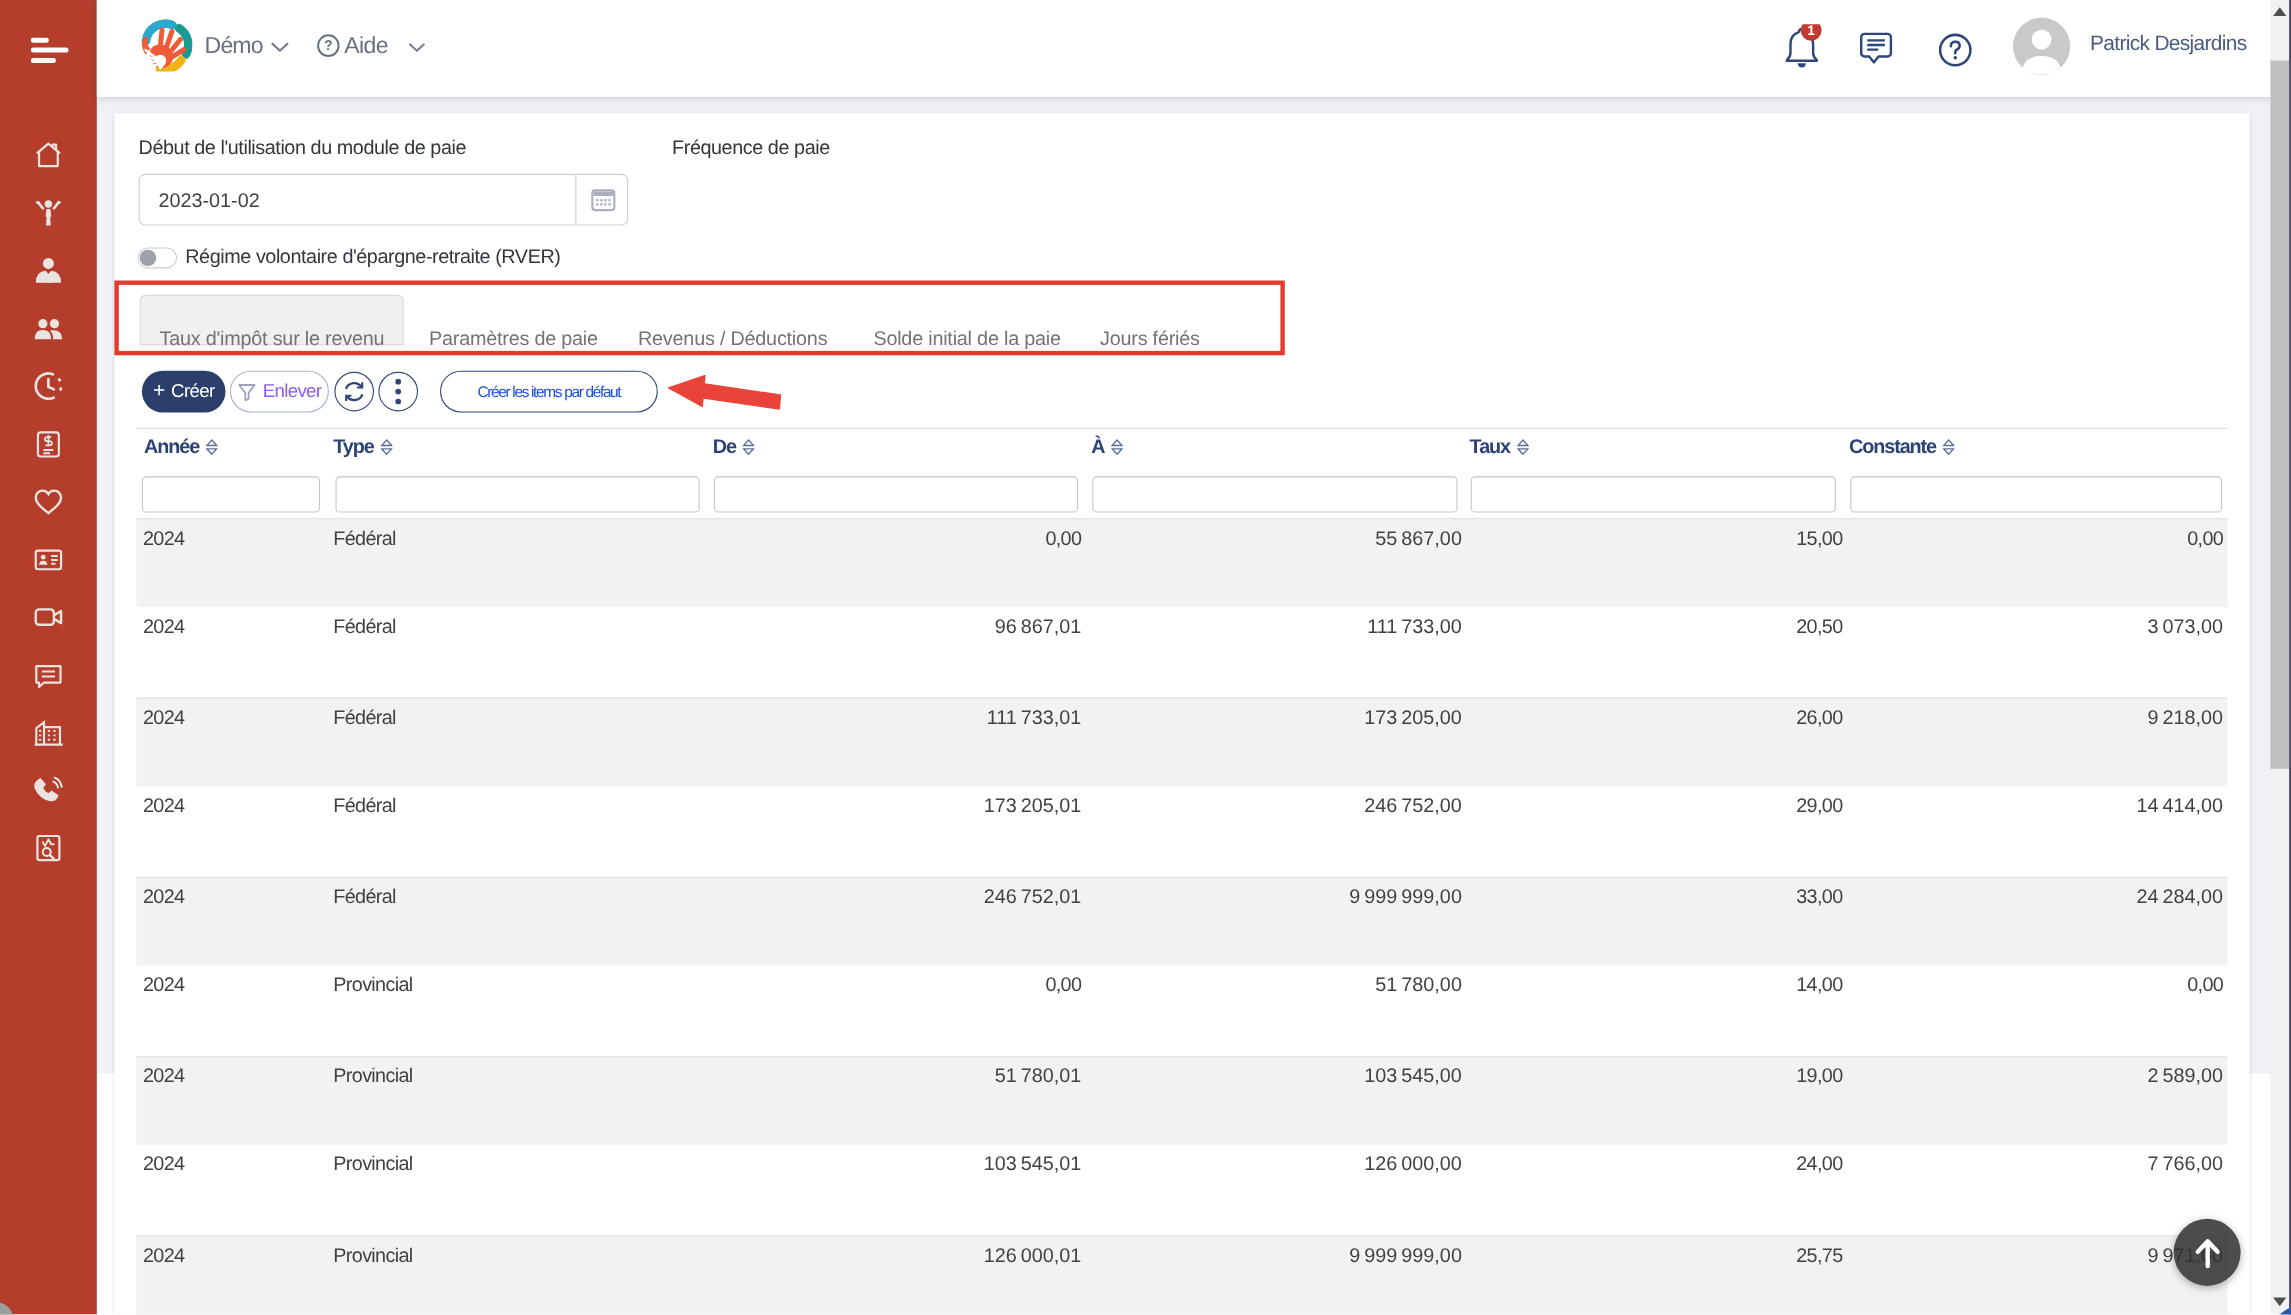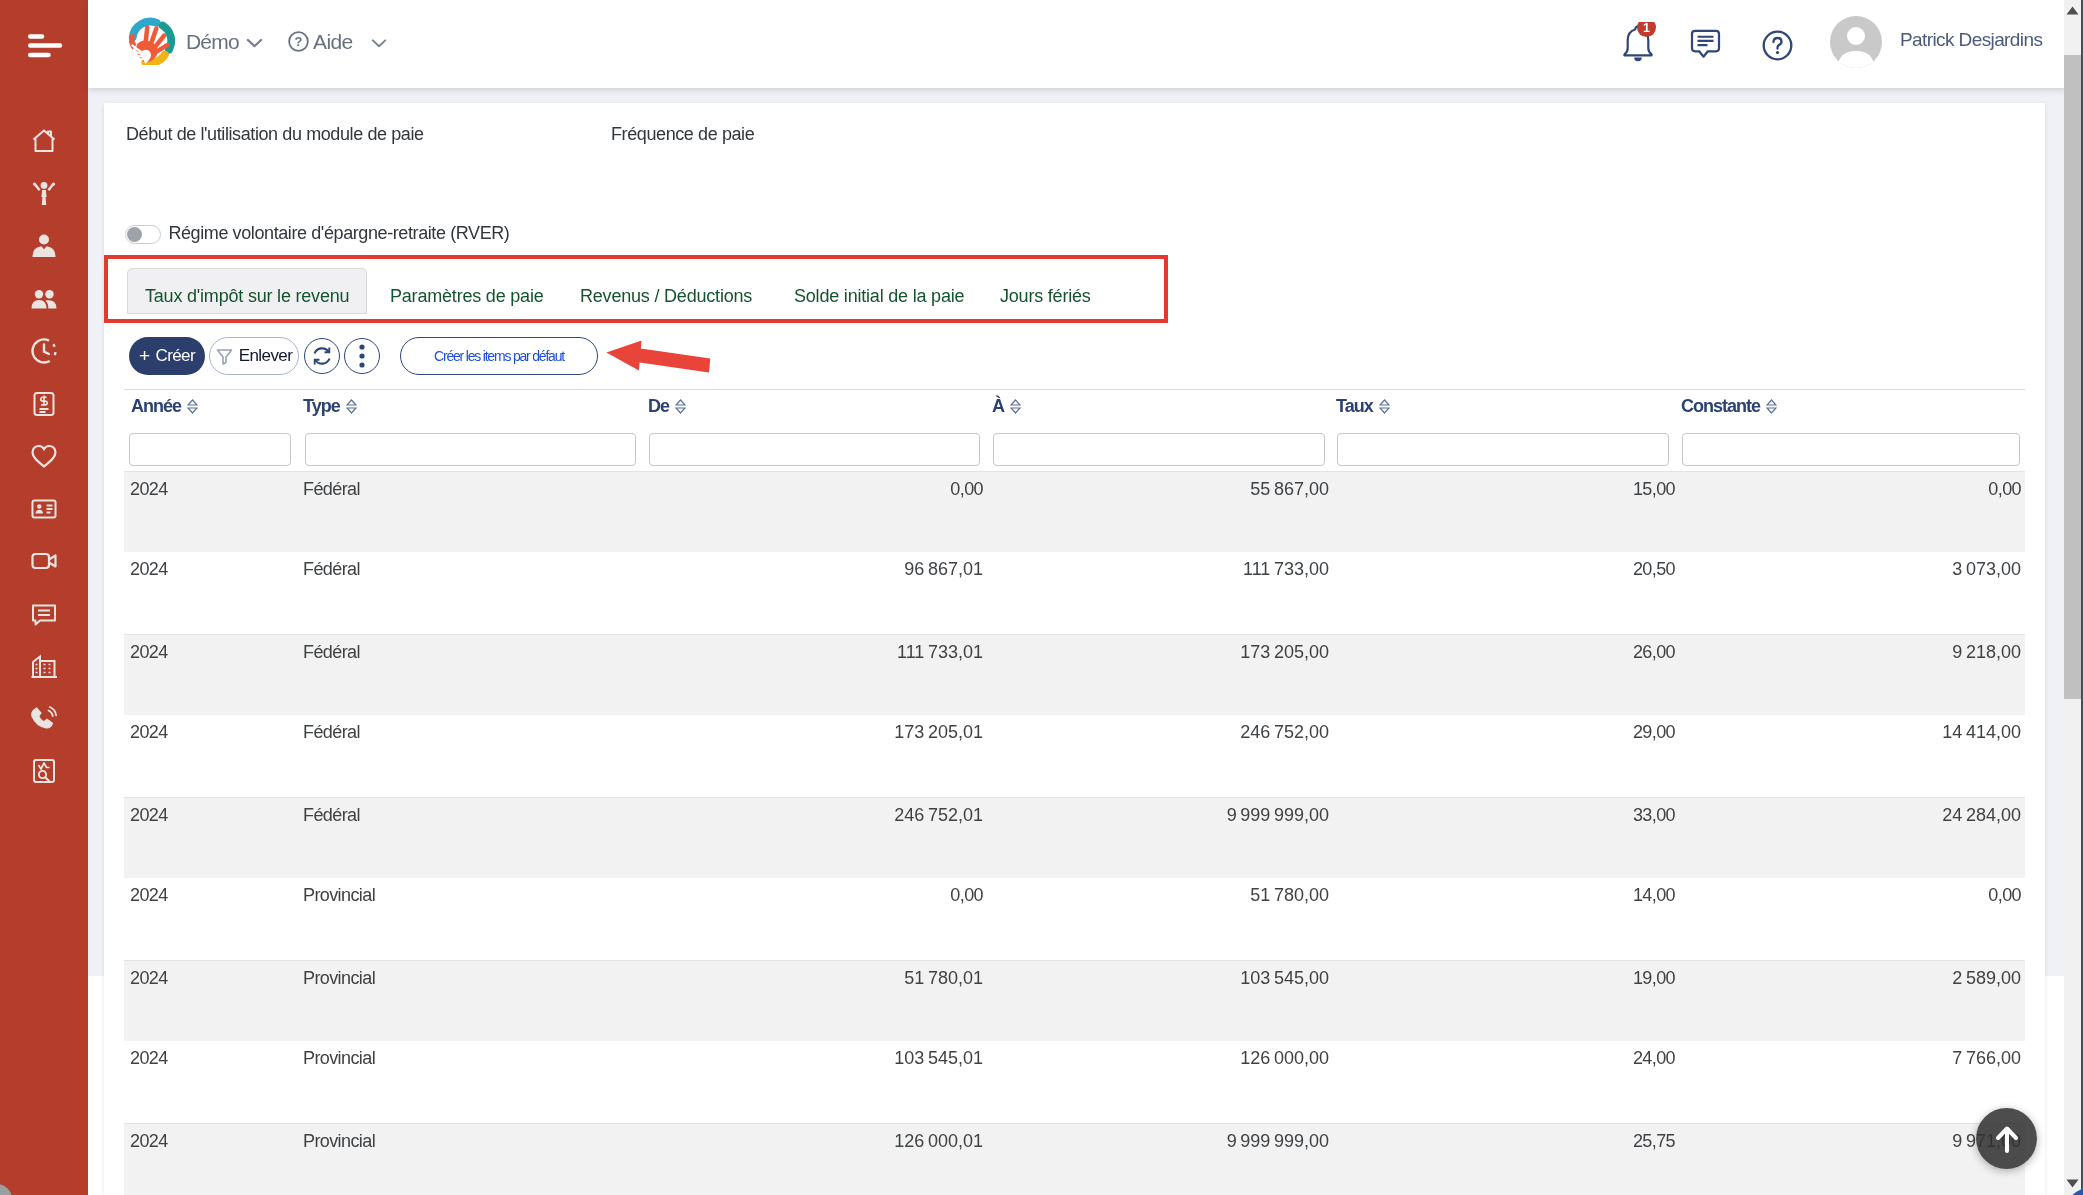--- a/index.html
+++ b/index.html
@@ -17,21 +17,21 @@
 #username{left:1812px;top:28.5px;font-size:19px;letter-spacing:-0.6px;color:#4b5b7e;white-space:nowrap}
 
 #content{left:88px;top:88px;width:1978px;height:888px;background:#eff1f6}
 #panel{position:absolute;left:16px;top:15px;width:1941px;height:1092px;background:#fff;box-shadow:0 1px 4px rgba(0,0,0,.10)}
 .lbl{font-size:18px;letter-spacing:-0.4px;color:#32373c;white-space:nowrap}
 .inputbox{border:1px solid #cdcdcd;border-radius:6px;background:#fff}
 .addon{border-left:1px solid #cdcdcd;display:flex;align-items:center;justify-content:center}
 
 #annotbox{left:0;top:152px;width:1064px;height:68px;border:4px solid #e6392e}
 #activetab{left:23px;top:165px;width:240px;height:46px;background:#f0f0f3;border:1px solid #d9d9dd;border-radius:5px 5px 0 0}
-.tabtxt{font-size:18px;letter-spacing:-0.2px;color:#14532d;top:183px}
+.tabtxt{font-size:18px;letter-spacing:-0.2px;color:#737373;top:195px}
 
 .pill{position:absolute;top:234px;height:38px;border-radius:19px;font-size:17px;letter-spacing:-0.6px;display:flex;align-items:center;justify-content:center;white-space:nowrap}
 .circbtn{position:absolute;top:235px;width:36px;height:36px;border-radius:50%;border:1.5px solid #2e4678;display:flex;align-items:center;justify-content:center}
 
 .hcell{position:absolute;top:292.5px;font-size:18px;letter-spacing:-1px;font-weight:bold;color:#2c4274;white-space:nowrap}
 .sorti{margin-left:6px;vertical-align:-2px}
 .tabtxt{white-space:nowrap}
 .fin{position:absolute;top:330px;height:33px;border:1px solid #c6c6c6;border-radius:4px;background:#fff}
 .row{position:absolute;left:20px;width:1901px;height:81px}
 .row.sh{background:#f2f2f2;border-top:1px solid #e3e3e3}
@@ -41,34 +41,55 @@
 #sbtrack{left:2064px;top:0;width:17px;height:1195px;background:#f1f1f1}
 #sbthumb{left:2064px;top:55px;width:17px;height:644px;background:#c0c0c0}
 #winborder{left:2081px;top:0;width:2px;height:1195px;background:#4c4a5e}
 #fab{left:1976px;top:1108px;width:61px;height:61px;border-radius:50%;background:rgba(48,48,48,0.86);box-shadow:0 2px 8px rgba(0,0,0,.3);display:flex;align-items:center;justify-content:center}
 </style>
 </head>
 <body>
 <div class="abs" id="content">
     <div id="panel">
 <div class="abs lbl" style="left:22px;top:21px">Début de l'utilisation du module de paie</div>
+<div class="abs inputbox" style="left:22px;top:55px;width:445px;height:47px">
+  <div class="abs" style="left:17px;top:13px;font-size:18px;color:#3f4245">2023-01-02</div>
+  <div class="abs addon" style="left:396px;top:0;width:49px;height:45px">
+    <svg width="25" height="25" viewBox="0 0 25 25">
+            <g fill="#a9afba">
+              <rect x="2.5" y="4" width="20" height="18" rx="2.5" fill="none" stroke="#a9afba" stroke-width="1.9"></rect>
+              <rect x="3.5" y="5" width="18" height="4.2"></rect>
+              <g>
+                <rect x="6" y="12" width="2.1" height="2.1"></rect>
+                <rect x="9.7" y="12" width="2.1" height="2.1"></rect>
+                <rect x="13.4" y="12" width="2.1" height="2.1"></rect>
+                <rect x="17.1" y="12" width="2.1" height="2.1"></rect>
+                <rect x="6" y="15.7" width="2.1" height="2.1"></rect>
+                <rect x="9.7" y="15.7" width="2.1" height="2.1"></rect>
+                <rect x="13.4" y="15.7" width="2.1" height="2.1"></rect>
+                <rect x="17.1" y="15.7" width="2.1" height="2.1"></rect>
+              </g>
+            </g>
+          </svg>
+  </div>
+</div>
 <div class="abs lbl" style="left:507px;top:21px">Fréquence de paie</div>
 <div class="abs" style="left:20.6px;top:121.6px;width:36px;height:19px;border:1px solid #c9cdd3;border-radius:10px;background:#fff">
         <div class="abs" style="left:1.5px;top:1.2px;width:15px;height:15px;border-radius:50%;background:#9ea3aa"></div>
       </div>
 <div class="abs lbl" style="left:64.4px;top:120px">Régime volontaire d'épargne-retraite (RVER)</div>
 <div class="abs" id="annotbox"></div>
 <div class="abs" id="activetab"></div>
 <div class="abs tabtxt" style="left:41px">Taux d'impôt sur le revenu</div>
 <div class="abs tabtxt" style="left:286px">Paramètres de paie</div>
 <div class="abs tabtxt" style="left:476px">Revenus / Déductions</div>
 <div class="abs tabtxt" style="left:690px">Solde initial de la paie</div>
 <div class="abs tabtxt" style="left:896px">Jours fériés</div>
 <div class="pill" style="left:25px;width:76px;background:#2b3e6c;color:#fff"><span style="font-size:19px;margin-right:6px;font-weight:normal">+</span>Créer</div>
-<div class="pill" style="left:105px;width:90px;border:1.5px solid #a9b3c8;color:#0f172a"><svg width="17" height="17" viewBox="0 0 17 17" style="margin-right:6px">
+<div class="pill" style="left:105px;width:90px;border:1.5px solid #a9b3c8;color:#8b5cf6"><svg width="17" height="17" viewBox="0 0 17 17" style="margin-right:6px">
           <path d="M1.5 2 h14 l-5.5 7 v5.5 l-3 1.5 v-7z" fill="none" stroke="#98a2b8" stroke-width="1.6" stroke-linejoin="round"></path>
         </svg>Enlever</div>
 <div class="circbtn" style="left:200px">
         <svg width="22" height="22" viewBox="0 0 22 22">
           <g fill="none" stroke="#2e4678" stroke-width="2.1">
             <path d="M3.5 8.5 a8 8 0 0 1 14.2 -1.5"></path>
             <path d="M18.5 13.5 a8 8 0 0 1 -14.2 1.5"></path>
             <path d="M18.3 2.5 v4.8 h-4.8" fill="none" stroke-width="1.9"></path>
             <path d="M3.7 19.5 v-4.8 h4.8" fill="none" stroke-width="1.9"></path>
           </g>

